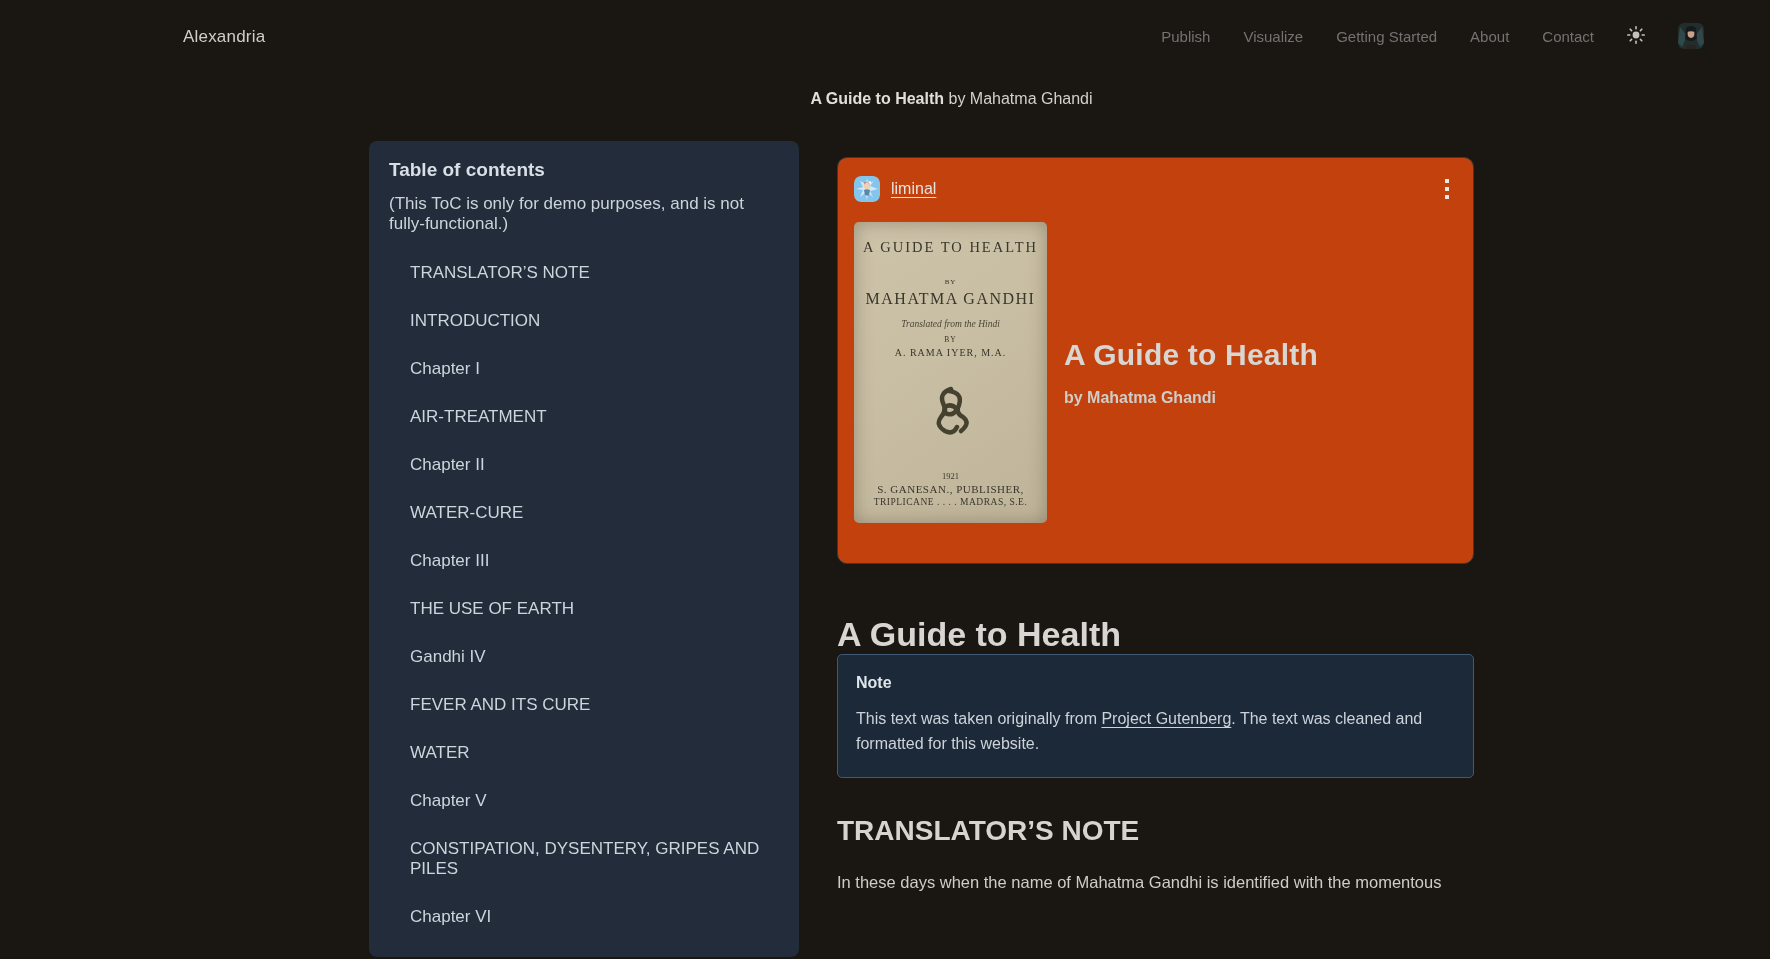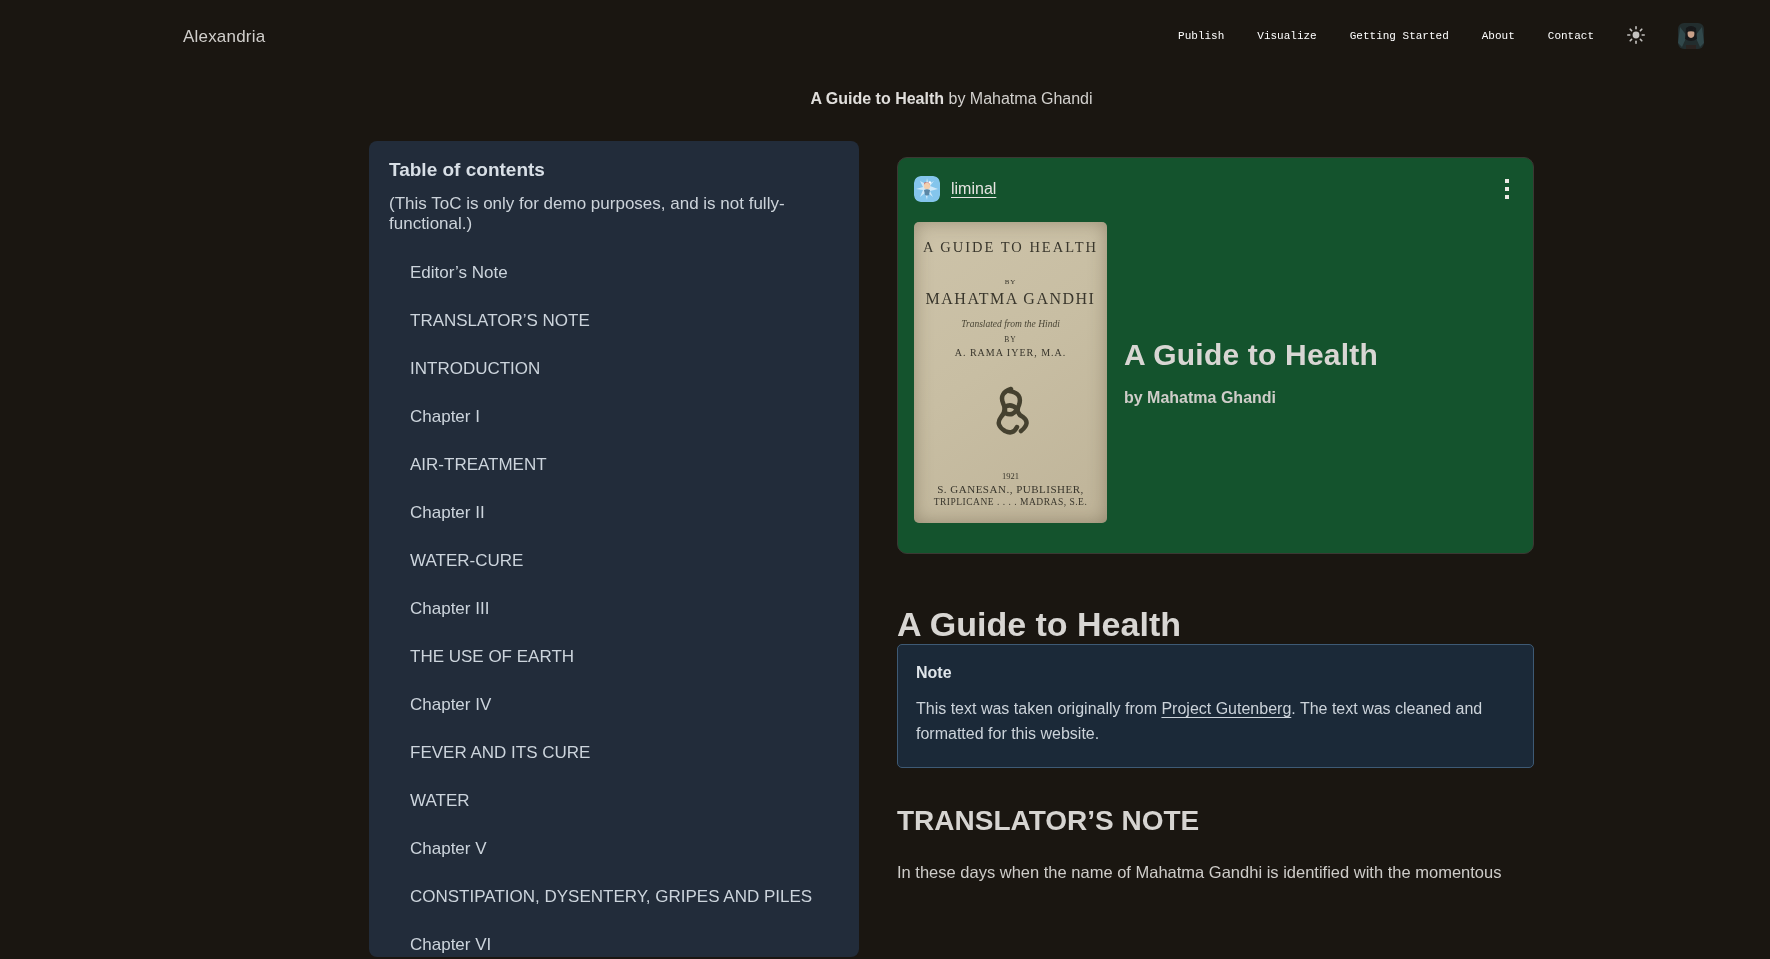--- a/index.html
+++ b/index.html
@@ -15,55 +15,55 @@
   
   .navbar { position:absolute; top:0; left:0; width:100%; height:72px; }
   .brand {
     position:absolute; left:183px; top:27px;
     font-size:17px; color:#d0cecb; letter-spacing:.2px; cursor:pointer;
   }
   .nav-right {
     position:absolute; right:66px; top:0; height:72px;
     display:flex; align-items:center; gap:33px;
   }
-  .nav-link { color:#ffffff; font-size:11px; text-decoration:none;font-family:Liberation Mono, monospace; }
+  .nav-link { color:#737373; font-size:15px; text-decoration:none; }
   .theme-btn { background:none; border:none; cursor:pointer; display:flex; align-items:center; }
   .nav-avatar {
     width:26px; height:26px; border-radius:6px; overflow:hidden; cursor:pointer;
     display:block;
   }
 
   
   .content { position:absolute; left:369px; top:90px; width:1165px; }
   .byline { text-align:center; font-size:16px; color:#d2d0cd; margin-bottom:33px; }
   .byline .t { font-weight:bold; color:#e0dedb; }
 
   
   .columns { display:flex; gap:38px; align-items:flex-start; }
 
   
   .toc {
-    width:490px; height:816px; background:#222c3a;
+    width:430px; height:816px; background:#222c3a;
     border-radius:8px; padding:18px 24px 0 20px; overflow:hidden;
   }
   .toc-heading { font-size:19px; font-weight:bold; color:#d8dfe6; margin-bottom:13px; }
   .toc-note { font-size:17px; color:#ccd3da; margin-bottom:29px; }
   .toc-list { list-style:none; padding-left:21px; }
   .toc-item {
     font-size:17px; line-height:20px; color:#ccd4dc;
     margin-bottom:28px; cursor:pointer;
   }
 
   
   .article-col { width:637px; }
 
   
   .card {
     margin-top:16px; border:1px solid #3b3833; border-radius:10px;
-    padding:15px 16px 30px; background:#14532d;
+    padding:15px 16px 40px; background:#c2410c;
   }
   .card-header { display:flex; align-items:center; }
   .card-avatar { width:26px; height:26px; border-radius:7px; overflow:hidden; flex:0 0 auto; cursor:pointer; }
   .card-user {
     margin-left:11px; font-size:16px; color:#e6e4e1;
     text-decoration:underline; text-underline-offset:3px;
   }
   .kebab {
     margin-left:auto; background:none; border:none; cursor:pointer;
     display:flex; flex-direction:column; gap:4px; padding:6px 8px;
@@ -161,30 +161,29 @@
 <div class="content">
 
   <p class="byline"><span class="t">A Guide to Health</span><span> by Mahatma Ghandi</span></p>
 
   <div class="columns">
 
     <aside class="toc">
       <h2 class="toc-heading">Table of contents</h2>
       <p class="toc-note">(This ToC is only for demo purposes, and is not fully-functional.)</p>
       <ul class="toc-list">
-        <li class="toc-item">Editor’s Note</li>
         <li class="toc-item">TRANSLATOR’S NOTE</li>
         <li class="toc-item">INTRODUCTION</li>
         <li class="toc-item">Chapter I</li>
         <li class="toc-item">AIR-TREATMENT</li>
         <li class="toc-item">Chapter II</li>
         <li class="toc-item">WATER-CURE</li>
         <li class="toc-item">Chapter III</li>
         <li class="toc-item">THE USE OF EARTH</li>
-        <li class="toc-item">Chapter IV</li>
+        <li class="toc-item">Gandhi IV</li>
         <li class="toc-item">FEVER AND ITS CURE</li>
         <li class="toc-item">WATER</li>
         <li class="toc-item">Chapter V</li>
         <li class="toc-item">CONSTIPATION, DYSENTERY, GRIPES AND PILES</li>
         <li class="toc-item">Chapter VI</li>
       </ul>
     </aside>
 
     <div class="article-col">
 

